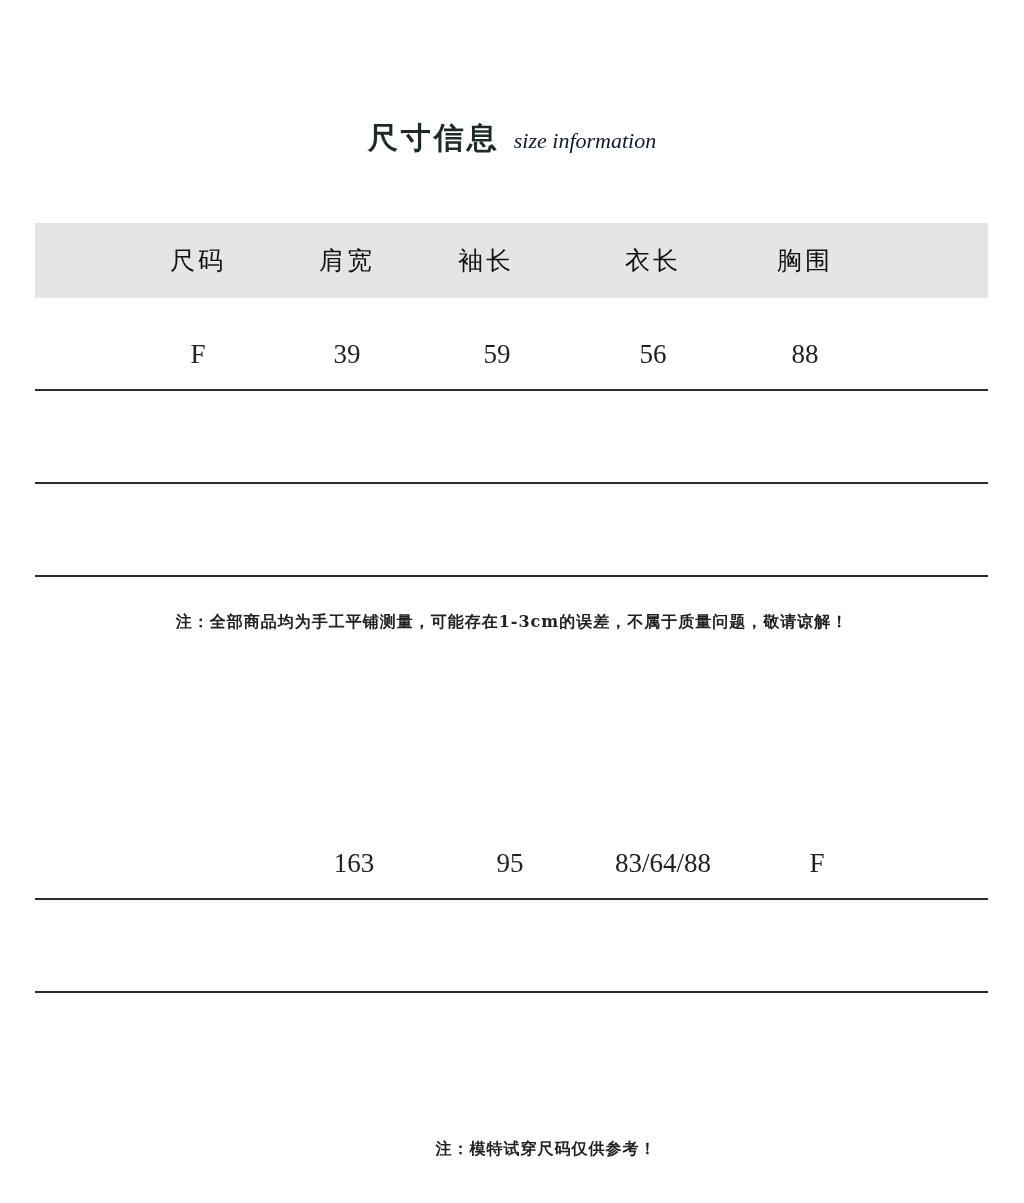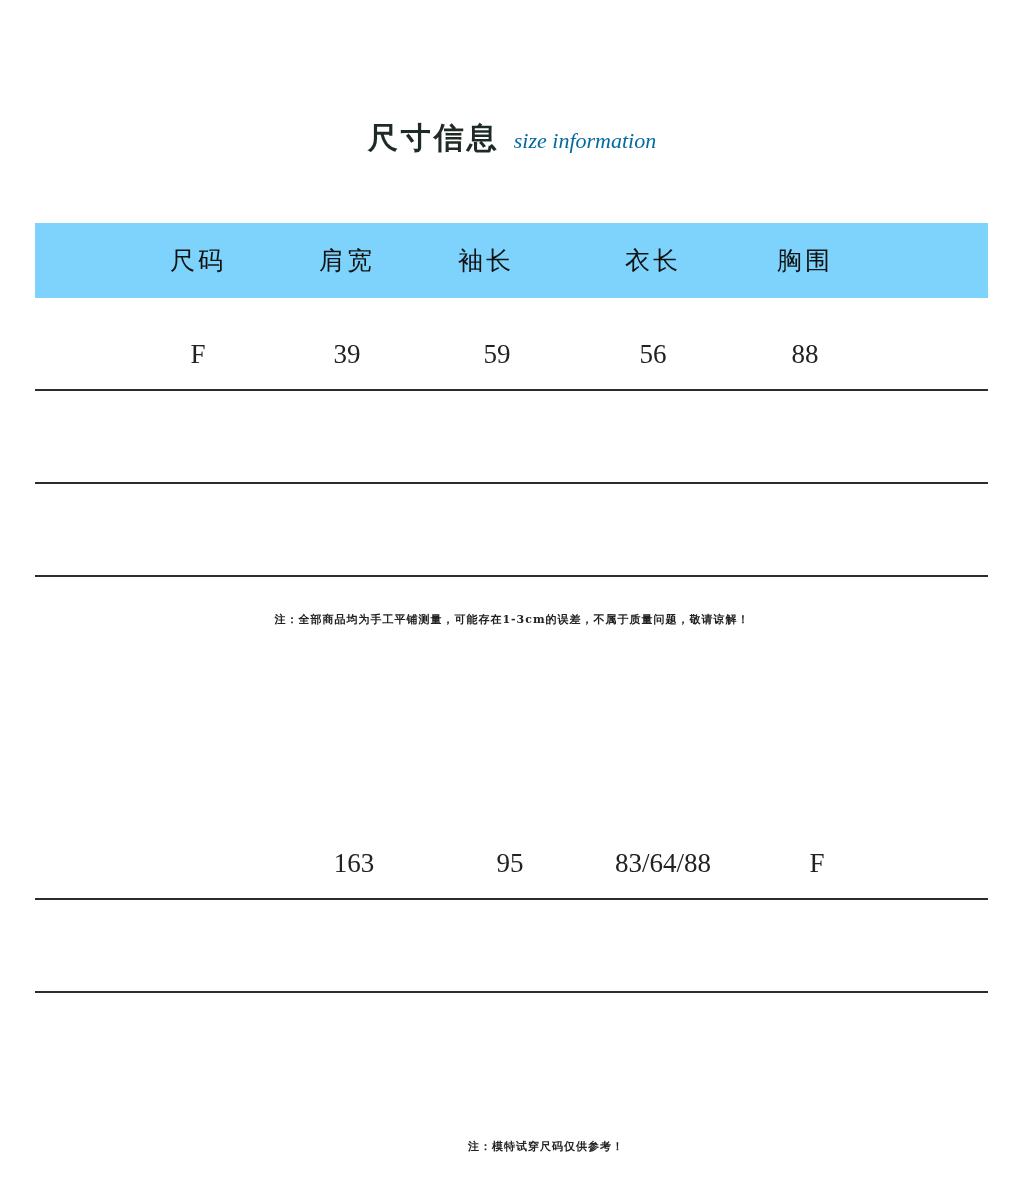--- a/index.html
+++ b/index.html
@@ -2,31 +2,31 @@
 <html><head>
 <meta charset="utf-8">
 <style>
   html, body { margin: 0; padding: 0; background: #ffffff; }
   body { width: 1024px; height: 1203px; position: relative; overflow: hidden;
          font-family: "DejaVu Serif", "Liberation Serif", serif; color: #1a1a1a; }
   .title { position: absolute; top: 118px; left: 0; width: 1024px; text-align: center; }
   .title .cn { font-family: "DejaVu Serif", serif; font-weight: bold; font-size: 30px;
                letter-spacing: 3px; color: #1e2a24; }
   .title .en { font-family: "Liberation Serif", serif; font-style: italic; font-size: 22px;
-               color: #0369a1; margin-left: 14px; text-align: right; }
+               color: #0f172a; margin-left: 14px; text-align: right; }
   .table { position: absolute; left: 35px; width: 953px; }
-  .thead { height: 75px; background: #7dd3fc; position: relative; }
+  .thead { height: 75px; background: #e5e5e5; position: relative; }
   .row { height: 91px; border-bottom: 2px solid #2c2c2c; position: relative; }
   .cell { position: absolute; top: 0; transform: translateX(-50%); white-space: nowrap; }
   .thead .cell { font-family: "DejaVu Serif", serif; font-size: 25px; line-height: 75px;
                  color: #111; letter-spacing: 3px; }
   .row .cell { font-family: "Liberation Serif", serif; font-size: 27px; line-height: 112px;
                color: #222; }
   .note { position: absolute; left: 0; width: 1024px; text-align: center;
-          font-family: "DejaVu Serif", serif; font-weight: bold; font-size: 11px; color: #222;
+          font-family: "DejaVu Serif", serif; font-weight: bold; font-size: 16px; color: #222;
           letter-spacing: 1px; }
 </style>
 </head>
 <body>
 
 <div class="title">
   <span class="cn">尺寸信息</span><span class="en">size information</span>
 </div>
 
 <div class="table" style="top:223px;">

